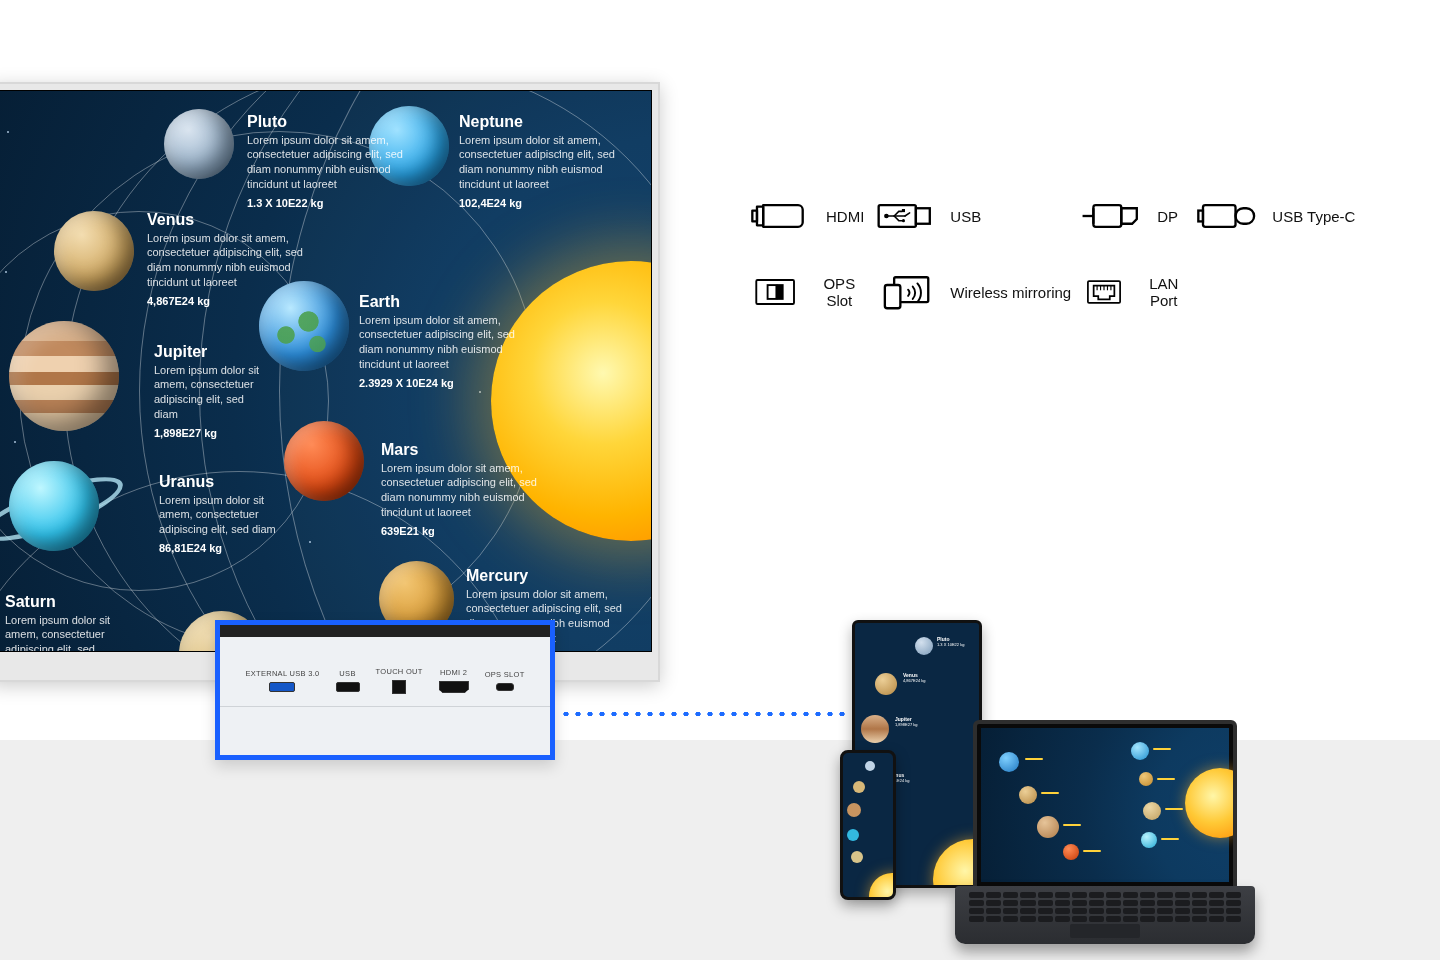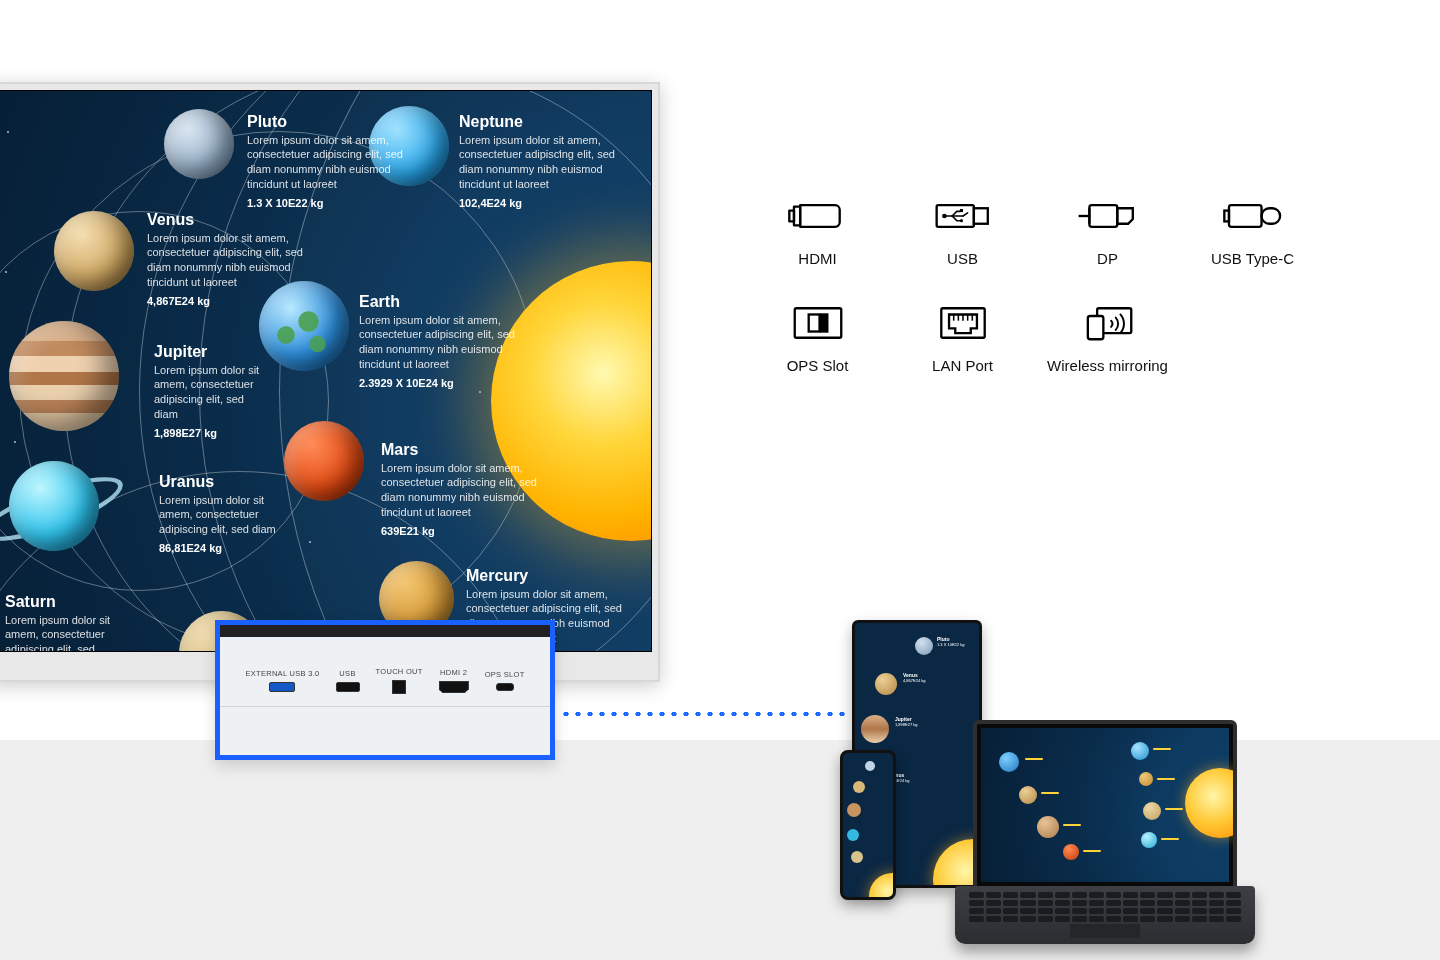--- a/index.html
+++ b/index.html
@@ -160,21 +160,21 @@
   
   .conn-grid {
     position: absolute;
     top: 196px; left: 750px;
     width: 570px;
     display: grid;
     grid-template-columns: repeat(4, 1fr);
     row-gap: 36px;
     column-gap: 10px;
   }
-  .conn-item { display:flex; flex-direction:column; align-items:center; gap:14px; }
+  .conn-item { display:flex; flex-direction:row; align-items:center; gap:14px; }
   .conn-item svg { width: 62px; height: 40px; }
   .conn-item .cap { font-size: 15px; color:#111; text-align:center; }
   .conn-item.wide .cap { white-space: nowrap; }
 
   
   .devices { position:absolute; bottom: 16px; left: 840px; width: 430px; height: 340px; }
   
   .tablet {
     position:absolute; bottom: 56px; left: 12px; width: 130px; height: 268px;
     background:#0a2743; border:3px solid #111; border-radius:6px;
@@ -432,50 +432,50 @@
     <svg viewBox="0 0 80 46">
       <g fill="none" stroke="#000" stroke-width="3">
         <rect x="10" y="4" width="60" height="38" rx="2"></rect>
         <rect x="28" y="12" width="14" height="22"></rect>
         <rect x="44" y="12" width="8" height="22" fill="#000"></rect>
       </g>
     </svg>
     <div class="cap">OPS Slot</div>
   </div>
 
+  <div class="conn-item wide">
+    <svg viewBox="0 0 80 46">
+      <g fill="none" stroke="#000" stroke-width="3">
+        <rect x="26" y="4" width="44" height="32" rx="2"></rect>
+        <rect x="14" y="14" width="20" height="30" rx="3" fill="#fff"></rect>
+      </g>
+      <g fill="none" stroke="#000" stroke-width="2.5" stroke-linecap="round">
+        <path d="M44 20 a6 6 0 0 1 0 8"></path>
+        <path d="M50 16 a12 12 0 0 1 0 16"></path>
+        <path d="M56 12 a18 18 0 0 1 0 24"></path>
+      </g>
+    </svg>
+    <div class="cap">Wireless mirroring</div>
+  </div>
+
   <div class="conn-item">
     <svg viewBox="0 0 80 46">
       <g fill="none" stroke="#000" stroke-width="3">
         <rect x="12" y="4" width="56" height="38" rx="2"></rect>
         <path d="M22 12 H58 V30 H50 V36 H30 V30 H22 Z"></path>
       </g>
       <g stroke="#000" stroke-width="2">
         <line x1="28" y1="12" x2="28" y2="20"></line>
         <line x1="34" y1="12" x2="34" y2="20"></line>
         <line x1="40" y1="12" x2="40" y2="20"></line>
         <line x1="46" y1="12" x2="46" y2="20"></line>
         <line x1="52" y1="12" x2="52" y2="20"></line>
       </g>
     </svg>
     <div class="cap">LAN Port</div>
-  </div>
-
-  <div class="conn-item wide">
-    <svg viewBox="0 0 80 46">
-      <g fill="none" stroke="#000" stroke-width="3">
-        <rect x="26" y="4" width="44" height="32" rx="2"></rect>
-        <rect x="14" y="14" width="20" height="30" rx="3" fill="#fff"></rect>
-      </g>
-      <g fill="none" stroke="#000" stroke-width="2.5" stroke-linecap="round">
-        <path d="M44 20 a6 6 0 0 1 0 8"></path>
-        <path d="M50 16 a12 12 0 0 1 0 16"></path>
-        <path d="M56 12 a18 18 0 0 1 0 24"></path>
-      </g>
-    </svg>
-    <div class="cap">Wireless mirroring</div>
   </div>
 </div>
 
 <div class="devices">
 
   <div class="tablet">
     <div class="mini-sun"></div>
     <div class="mp tb-pluto"></div>
     <div class="mp tb-venus"></div>
     <div class="mp tb-jup"></div>

